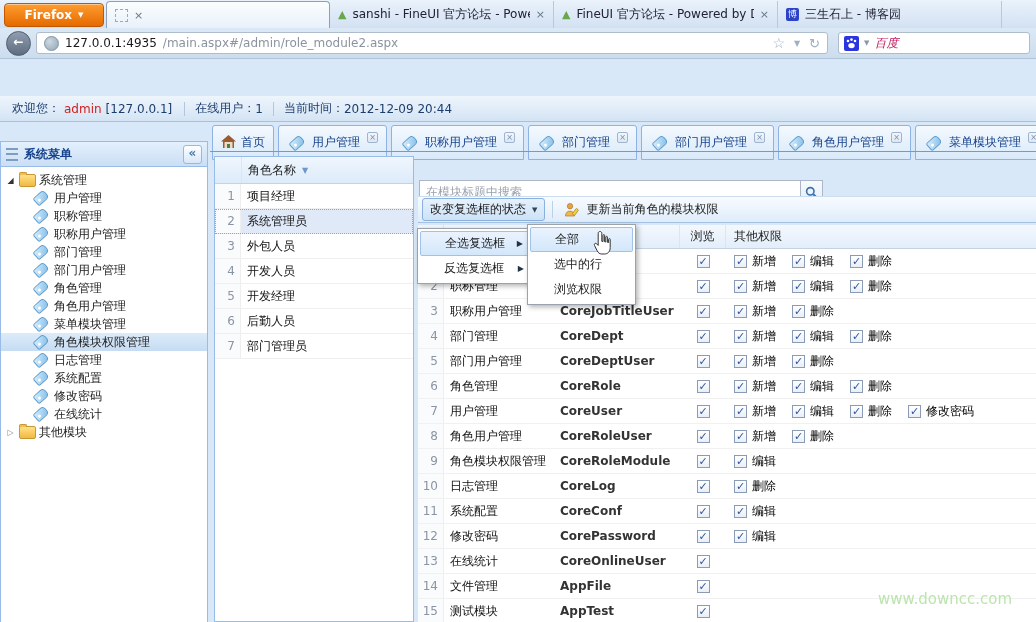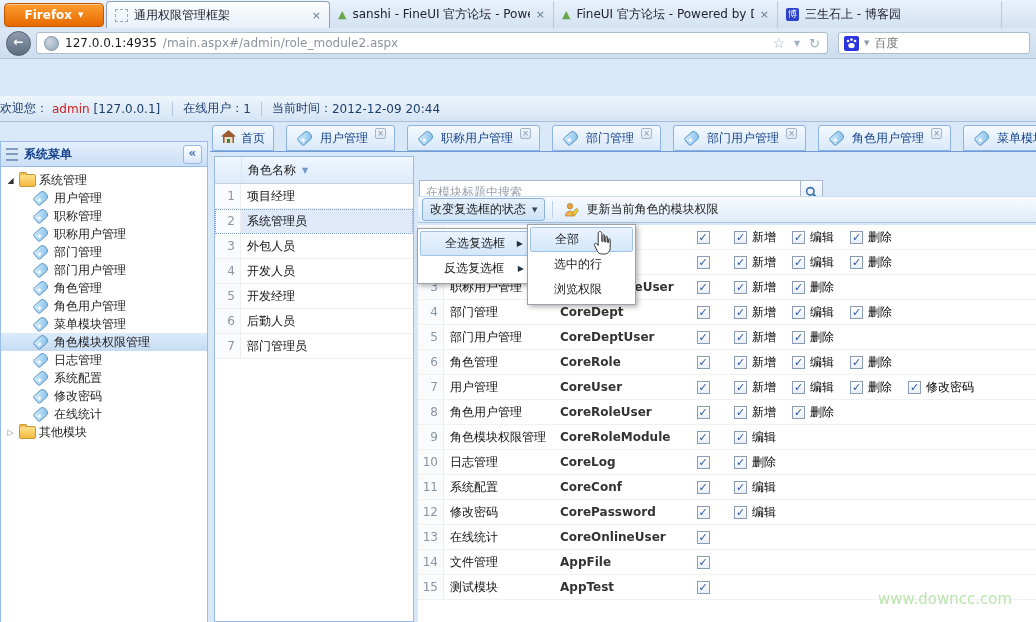--- a/index.html
+++ b/index.html
@@ -33,27 +33,27 @@
   .globe{width:13px;height:13px;border-radius:50%;background:radial-gradient(circle at 35% 35%,#cfd9e2,#8fa4b6);
     border:1px solid #7e94a6;flex:none;}
   .urlhost{color:#1a1a1a;}
   .urlpath{color:#8b93a0;flex:1;white-space:nowrap;overflow:hidden;}
   .urlicons{display:flex;gap:9px;color:#9fb0c0;align-items:center;}
   .urlicons .sm{font-size:8px;}
   .searchbox{position:absolute;left:838px;top:4px;width:192px;height:22px;background:#fff;border:1px solid #aebccb;
     border-radius:3px;display:flex;align-items:center;gap:5px;padding:0 5px;box-sizing:border-box;}
   .paw{width:15px;height:15px;background:#2a35dd;border-radius:2px;flex:none;}
   .se-caret{font-size:7px;color:#8a98a8;}
-  .se-name{color:#737373;}
+  .se-name{color:#be185d;font-style:italic;}
 
   
   #apptitle{position:absolute;left:0;top:58px;width:100%;height:38px;background:linear-gradient(#27497f,#16325f);
     color:#fff;font-size:21px;font-weight:bold;line-height:38px;padding-left:10px;box-sizing:border-box;letter-spacing:1px;}
   #welcome{position:absolute;left:0;top:96px;width:100%;height:26px;background:linear-gradient(#eef5fc,#d4e4f4);
-    border-bottom:1px solid #a9c0da;display:flex;align-items:center;color:#1c3e6e;padding-left:0;box-sizing:border-box;}
+    border-bottom:1px solid #a9c0da;display:flex;align-items:center;color:#1c3e6e;padding-left:12px;box-sizing:border-box;}
   #welcome .user{color:#d02020;margin:0 4px;}
   #welcome .ip{margin-right:2px;}
   #welcome .sep{width:1px;height:14px;background:#b3c6db;margin:0 10px;}
 
   
   #content{position:absolute;left:0;top:122px;width:100%;height:500px;background:#d9e8f8;overflow:hidden;}
 
   #sidebar{position:absolute;left:0;top:19px;width:208px;height:497px;background:#fff;border:1px solid #99bbe8;box-sizing:border-box;}
   .side-hd{height:24px;background:linear-gradient(#e4f0fd,#cadef5);border-bottom:1px solid #99bbe8;
     display:flex;align-items:center;padding:0 5px;gap:6px;}
@@ -69,21 +69,21 @@
   .caret{width:11px;text-align:center;color:#333;font-size:8px;flex:none;}
   .caret.collapsed{color:#889;}
   .folder{width:15px;height:11px;background:linear-gradient(#ffe189,#f2b93f);border:1px solid #c79735;
     border-radius:2px;position:relative;flex:none;}
   .folder:before{content:"";position:absolute;left:-1px;top:-3px;width:6px;height:2px;background:#f2c14b;
     border:1px solid #c79735;border-bottom:none;border-radius:2px 2px 0 0;}
   .tag{width:12px;height:8px;background:linear-gradient(135deg,#d8eefb,#85c0ea);border:1px solid #5d9bcd;
     border-radius:2px 4px 4px 2px;transform:rotate(-42deg);position:relative;flex:none;margin:0 3px;}
   .tag:before{content:"";position:absolute;left:2px;top:2.5px;width:3px;height:3px;border-radius:50%;background:#fff;}
 
-  #ftabs{position:absolute;left:212px;top:3px;right:0;height:26px;display:flex;gap:12px;overflow:hidden;}
+  #ftabs{position:absolute;left:212px;top:3px;right:0;height:35px;display:flex;gap:4px;overflow:hidden;}
   .ftab{display:flex;align-items:center;gap:5px;padding:0 8px;background:linear-gradient(#f4f9fe,#d9e9fa);
     border:1px solid #8db2e3;border-radius:3px 3px 0 0;color:#15428b;white-space:nowrap;box-sizing:border-box;}
   .ftclose{width:11px;height:11px;background:linear-gradient(#f3f7fc,#dce7f3);border:1px solid #9fb4cf;
     border-radius:2px;color:#7e90a8;font-size:8px;line-height:9px;text-align:center;transform:translateY(-5px);
     margin-left:2px;box-sizing:border-box;flex:none;}
   #ftabline{position:absolute;left:210px;top:29px;right:0;height:1px;background:#6f9bd2;}
 
   #rolepanel{position:absolute;left:214px;top:34px;width:200px;height:466px;background:#fff;
     border:1px solid #99bbe8;box-sizing:border-box;overflow:hidden;}
   .role-hd{height:26px;background:linear-gradient(#f0f6fd,#dcebfa);border-bottom:1px solid #c5d2df;
@@ -153,21 +153,20 @@
 <div id="screen">
 
   <div id="tabbar">
     <div class="ffbtn">
       <span>Firefox</span>
       <span class="dn">▼</span>
     </div>
     <div id="btabs">
         <div class="btab active">
           <span class="ic-placeholder"></span>
-          <span class="ttl">通用权限管理框架</span>
           <span class="btclose">×</span>
         </div>
         <div class="btab">
           <span class="ic-fineui">▲</span>
           <span class="ttl">sanshi - FineUI 官方论坛 - Powere...</span>
           <span class="btclose">×</span>
         </div>
         <div class="btab">
           <span class="ic-fineui">▲</span>
           <span class="ttl">FineUI 官方论坛 - Powered by Disc...</span>
@@ -390,20 +389,27 @@
         <svg width="16" height="16" viewBox="0 0 16 16">
             <circle cx="6" cy="4.2" r="2.7" fill="#e8a33d" stroke="#b5762a" stroke-width=".7"></circle>
             <path d="M1.5 14c0-3.2 2-4.9 4.5-4.9s4.5 1.7 4.5 4.9z" fill="#f0b64f" stroke="#b5762a" stroke-width=".7"></path>
             <rect x="10" y="6.5" width="2.8" height="7" rx="0.7" transform="rotate(35 11.4 10)" fill="#f5d23e" stroke="#a08520" stroke-width=".7"></rect>
           </svg>
         <span>更新当前角色的模块权限</span>
       </div>
     </div>
 
     <div id="mtable">
+      <div class="thead">
+        <span class="c w-num"></span>
+        <span class="c w-title"></span>
+        <span class="c w-name"></span>
+        <span class="c w-browse">浏览</span>
+        <span class="c w-other">其他权限</span>
+      </div>
       <div id="trows">
           <div class="trow">
             <span class="num">1</span>
             <span class="title"></span>
             <span class="name"></span>
             <span class="browse">
               <span class="cb">✓</span>
             </span>
             <span class="perms">
               <span class="perm">

